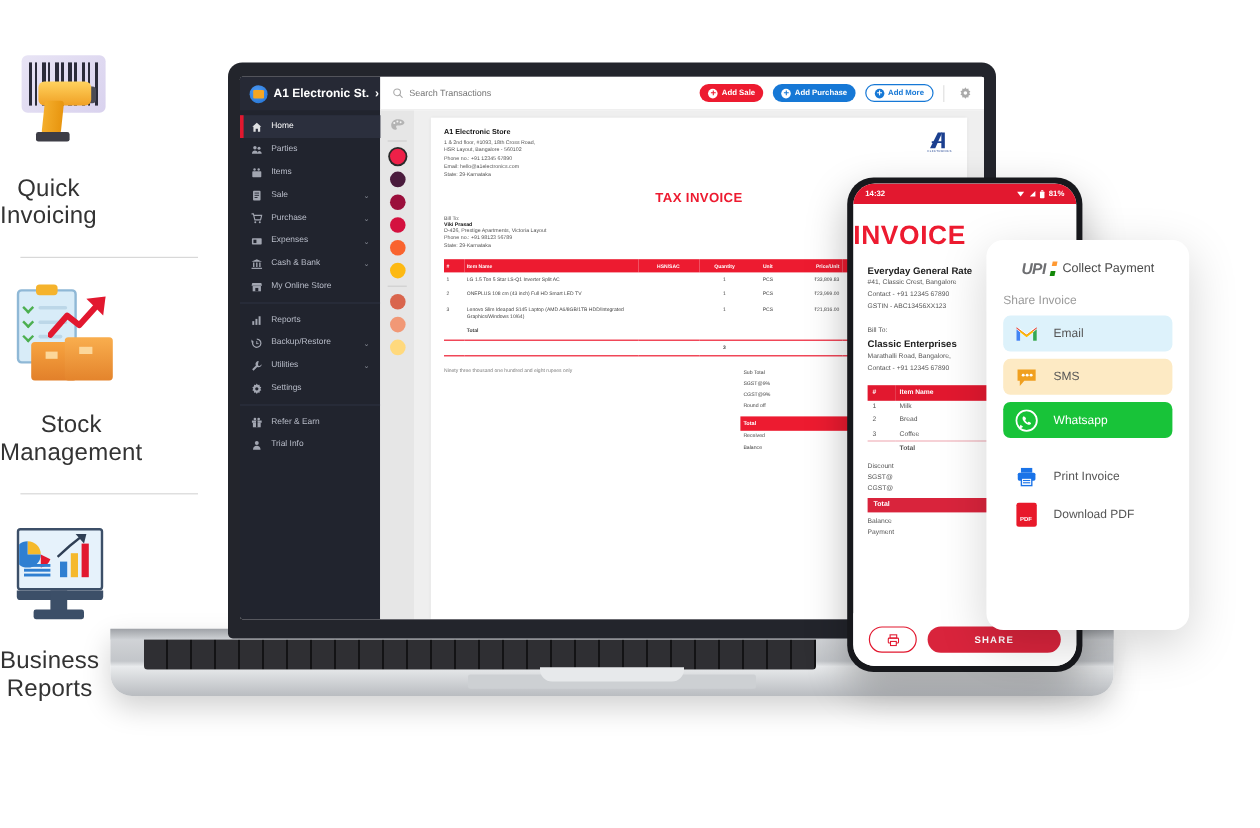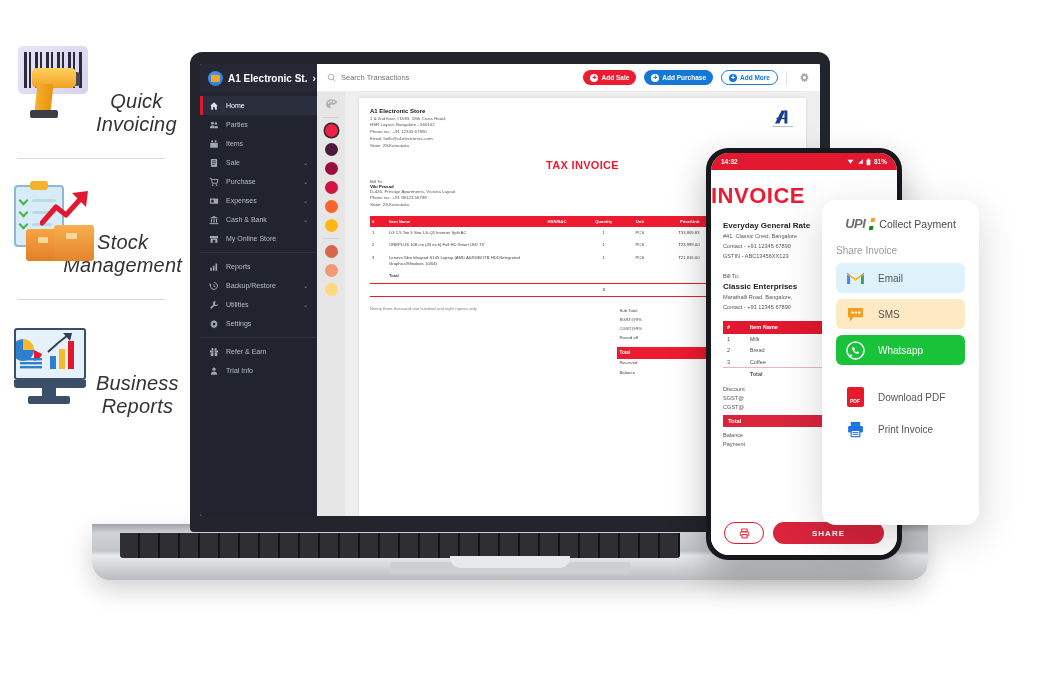--- a/index.html
+++ b/index.html
@@ -6,21 +6,21 @@
   html,body { width:1050px; height:690px; }
   body {
     font-family:"Liberation Sans", sans-serif;
     background:#ffffff;
     position:relative;
     overflow:hidden;
   }
 
   
   .features { position:absolute; left:0; top:40px; width:182px; }
-  .feature { display:flex; flex-direction:row; align-items:flex-end;font-style:italic; }
+  .feature { display:flex; flex-direction:column; align-items:flex-start; }
   .feature-icon { width:96px; height:96px; position:relative; }
   .feature-label {
     margin-top:10px; text-align:center; font-size:20px; line-height:1.15;
     color:#333; letter-spacing:.2px;
   }
   .feat-divider { width:148px; height:1px; background:#d8d8d8; margin:22px auto; }
 
   
   .bc-card { position:absolute; left:18px; top:6px; width:70px; height:48px;
     background:linear-gradient(135deg,#e8e4f5,#d9d2ee); border-radius:5px; }
@@ -213,21 +213,21 @@
   .ph-actions { position:absolute; left:0; right:0; bottom:0; height:44px;
     background:#fff; display:flex; align-items:center; gap:9px; padding:0 13px; }
   .ph-print { width:40px; height:22px; border:1.4px solid #e2182f; border-radius:11px;
     display:flex; align-items:center; justify-content:center; flex:none; }
   .ph-share { flex:1; height:22px; border-radius:11px; background:#d9243c; color:#fff;
     display:flex; align-items:center; justify-content:center;
     font-size:8px; font-weight:bold; letter-spacing:1px; }
 
   
   .popup {
-    position:absolute; left:822px; top:200px; width:157px; height:325px;
+    position:absolute; left:822px; top:200px; width:169px; height:325px;
     background:#fff; border-radius:14px; padding:16px 14px;
     box-shadow:0 12px 40px rgba(0,0,0,.17);
   }
   .upi-row { display:flex; align-items:center; justify-content:center; gap:5px;
     margin-bottom:14px; }
   .upi-logo { font-size:13px; font-weight:bold; font-style:italic;
     color:#6d6e71; letter-spacing:-.5px; }
   .upi-flag { display:inline-block; width:4px; height:12px;
     background:linear-gradient(180deg,#ff9933 0 33%,#ffffff 33% 66%,#138808 66% 100%);
     transform:skewX(-12deg); }
@@ -813,31 +813,31 @@
         <path d="M7.3 6.2 C6.6 6.6 6.2 7.8 6.6 9 C7.2 10.9 9.1 12.8 11 13.4 C12.2 13.8 13.4 13.4 13.8 12.7 C14 12.3 13.9 12 13.6 11.8 L12.2 11 C11.9 10.9 11.6 11 11.4 11.3 L11 11.9 C10.1 11.5 9 10.4 8.6 9.5 L9.2 9.1 C9.5 8.9 9.6 8.6 9.5 8.3 L8.7 6.9 C8.5 6.6 8.2 6.5 7.8 6.7 Z" fill="#fff"></path>
       </svg>
     </span>
     <span>Whatsapp</span>
   </div>
 
   <div class="share-sep"></div>
 
   <div class="share-item plain">
     <span class="share-ico">
-      <span class="pdf-ico">PDF</span>
-    </span>
-    <span>Download PDF</span>
-  </div>
-
-  <div class="share-item plain">
-    <span class="share-ico">
       <svg viewBox="0 0 20 18" style="width:19px;height:17px;">
         <rect x="5" y="1" width="10" height="4.2" fill="#1a73e8"></rect>
         <rect x="2.2" y="5.2" width="15.6" height="7" rx="1.4" fill="#1a73e8"></rect>
         <rect x="5.4" y="10" width="9.2" height="6.6" fill="#fff" stroke="#1a73e8" stroke-width="1.2"></rect>
         <rect x="6.8" y="11.6" width="6.4" height="1" fill="#1a73e8"></rect>
         <rect x="6.8" y="13.6" width="6.4" height="1" fill="#1a73e8"></rect>
       </svg>
     </span>
     <span>Print Invoice</span>
   </div>
 
+  <div class="share-item plain">
+    <span class="share-ico">
+      <span class="pdf-ico">PDF</span>
+    </span>
+    <span>Download PDF</span>
+  </div>
+
 </div>
 
 </body></html>

